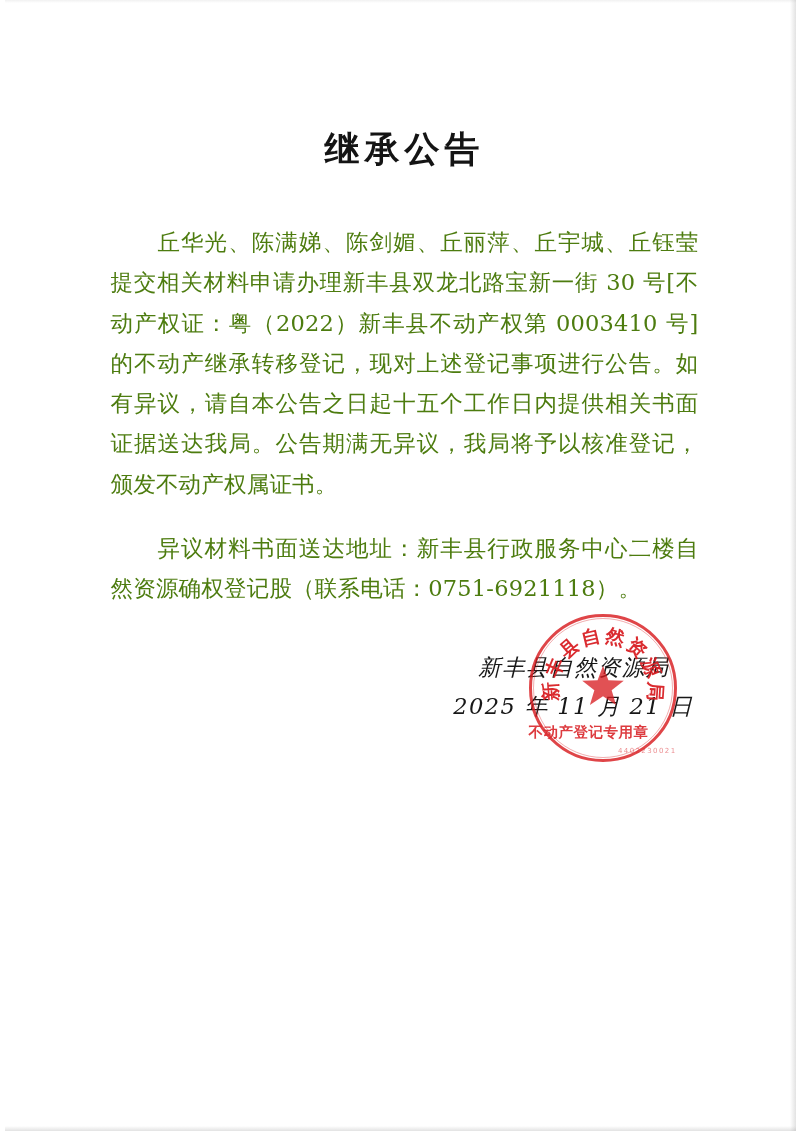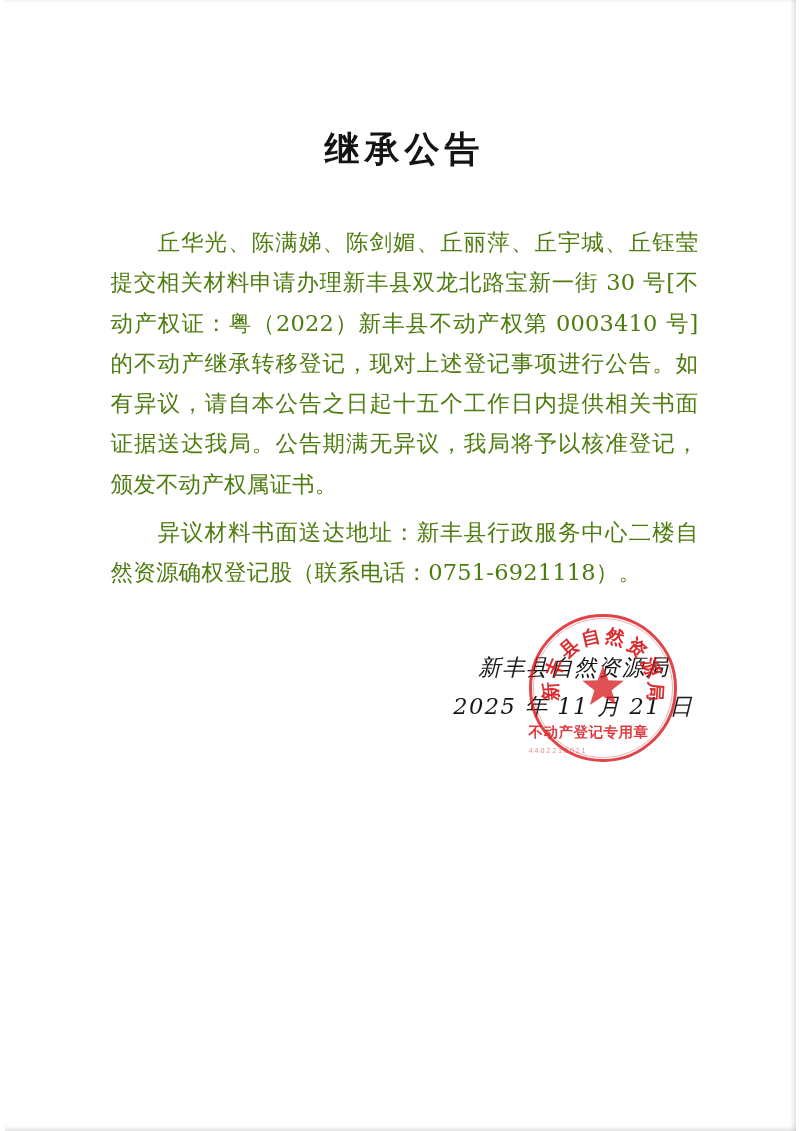--- a/index.html
+++ b/index.html
@@ -74,21 +74,21 @@
     font-size: 22.5px;
     line-height: 40.3px;
     color: #4d7c0f;
     text-align: justify;
     text-justify: inter-character;
     letter-spacing: 0.2px;
     text-indent: 47px;
     white-space: normal;
   }
   .para + .para {
-    margin-top: 8px;
+    margin-top: 24px;
   }
 
   .sign-block {
     position: absolute;
     right: 101px;
     top: 648px;
     text-align: center;
     color: #171717;
     font-size: 22.5px;
     line-height: 39px;
@@ -164,21 +164,21 @@
     font-size: 14.5px;
     letter-spacing: 0.5px;
     color: #d81b20;
     opacity: 0.92;
   }
   .seal-code {
     position: absolute;
     left: 0;
     right: 0;
     bottom: 7px;
-    text-align: left;
+    text-align: right;
     font-family: "DejaVu Sans", "Liberation Sans", sans-serif;
     font-size: 7px;
     letter-spacing: 1.4px;
     color: rgba(216,27,32,0.55);
   }
 </style>
 </head>
 <body>
 
 <div class="page">

